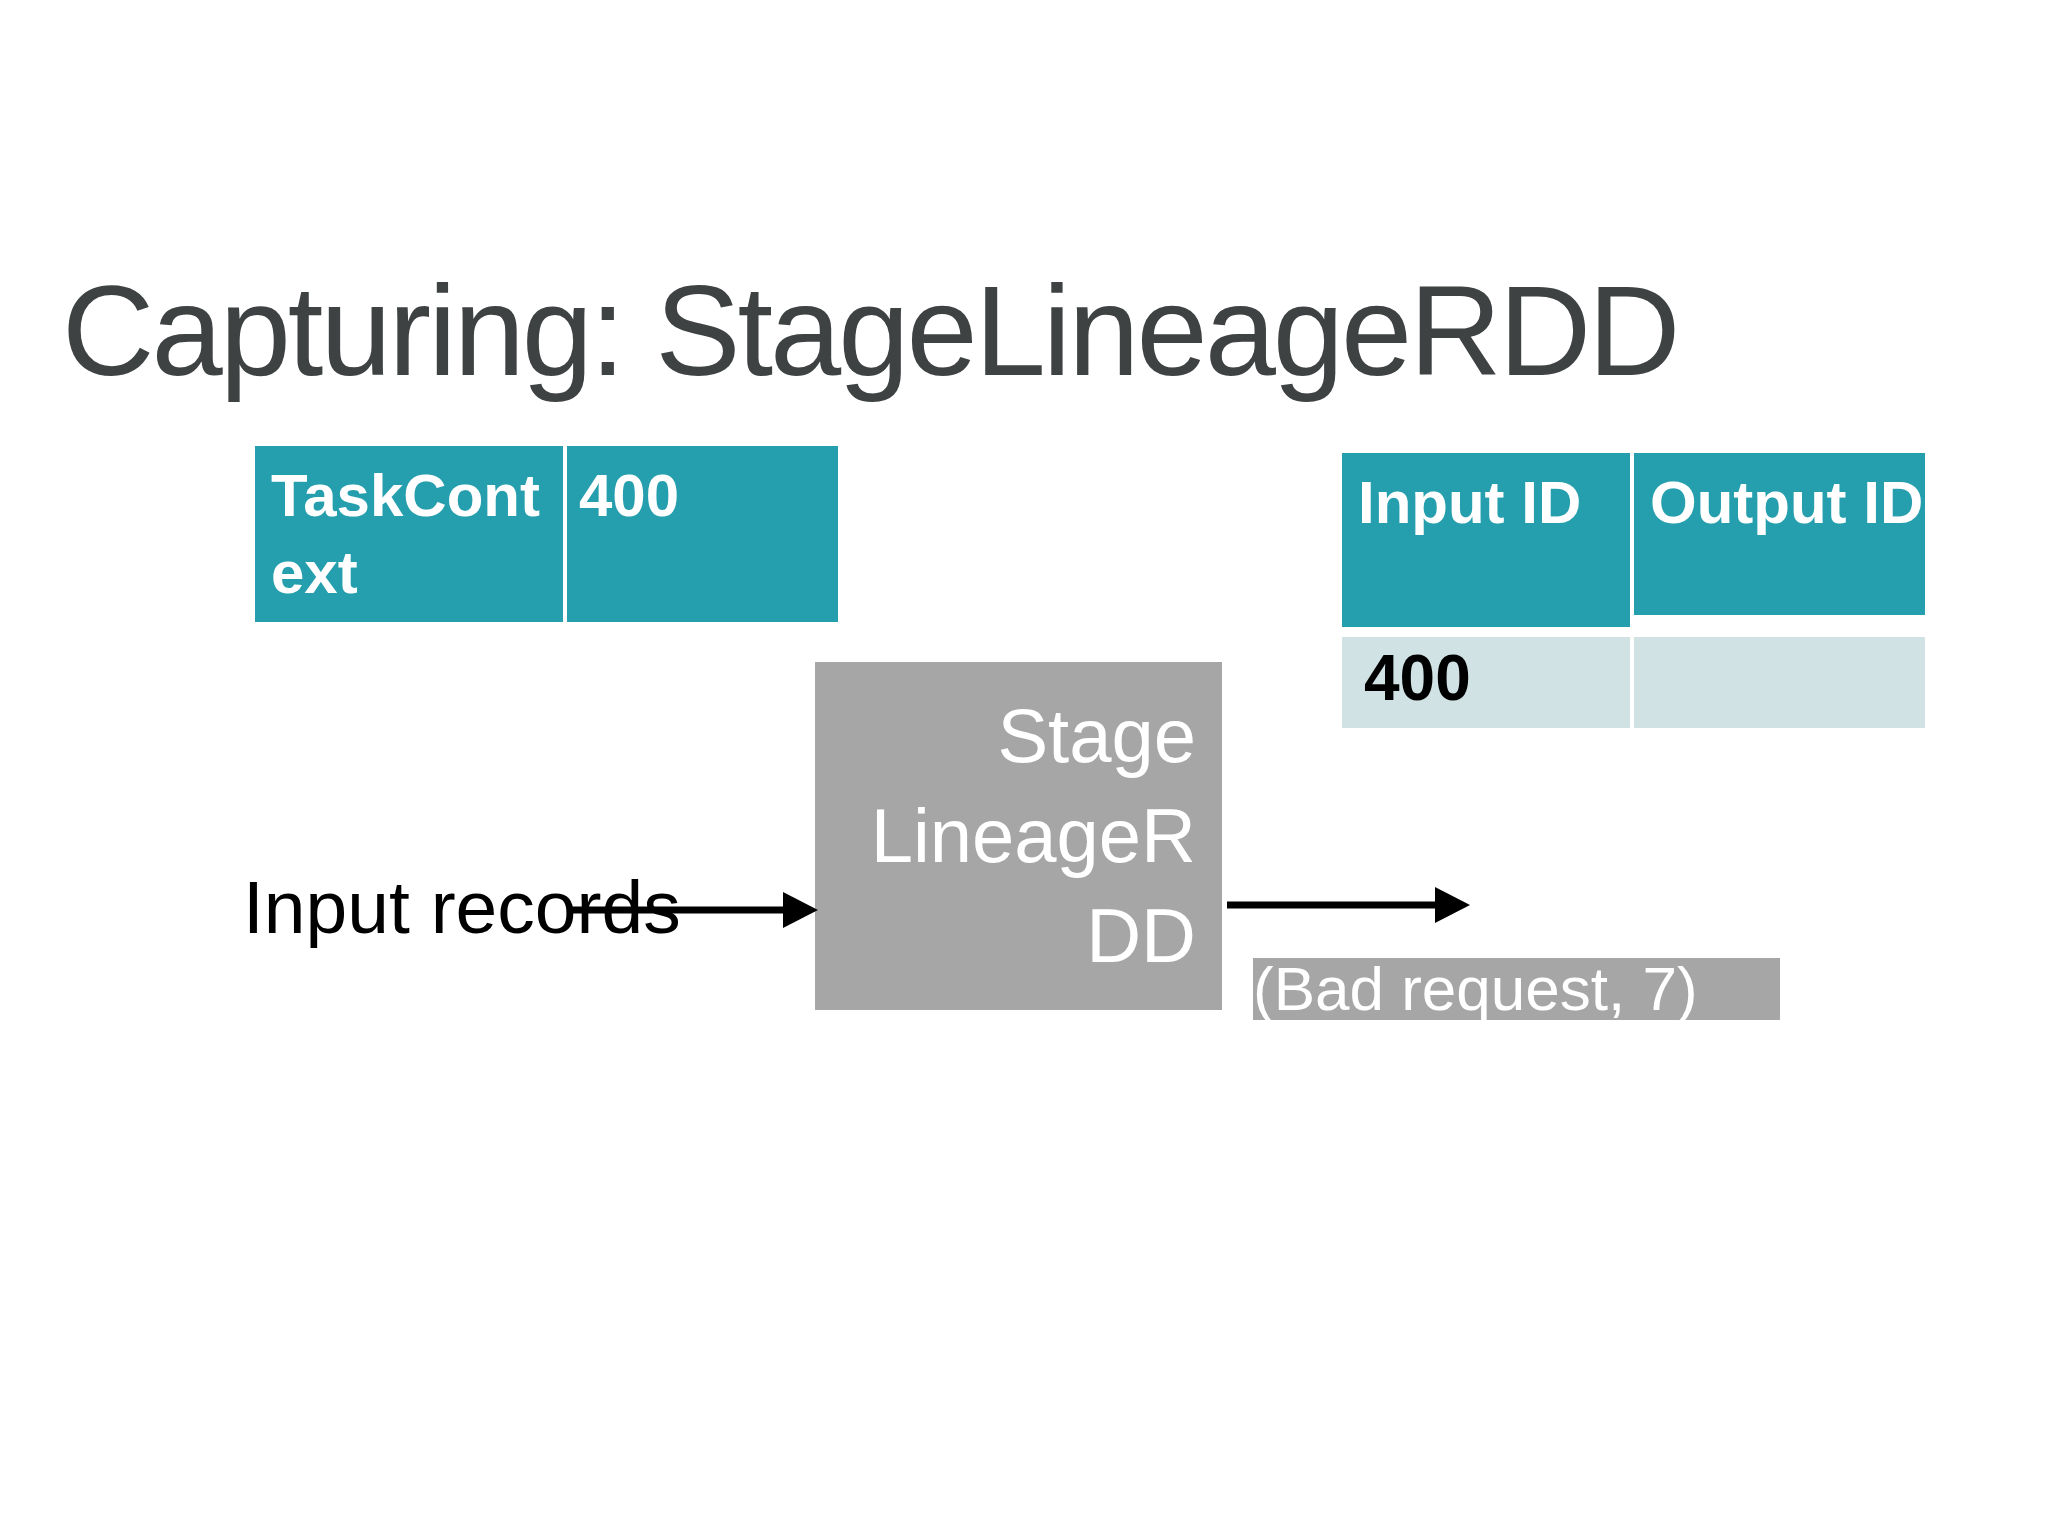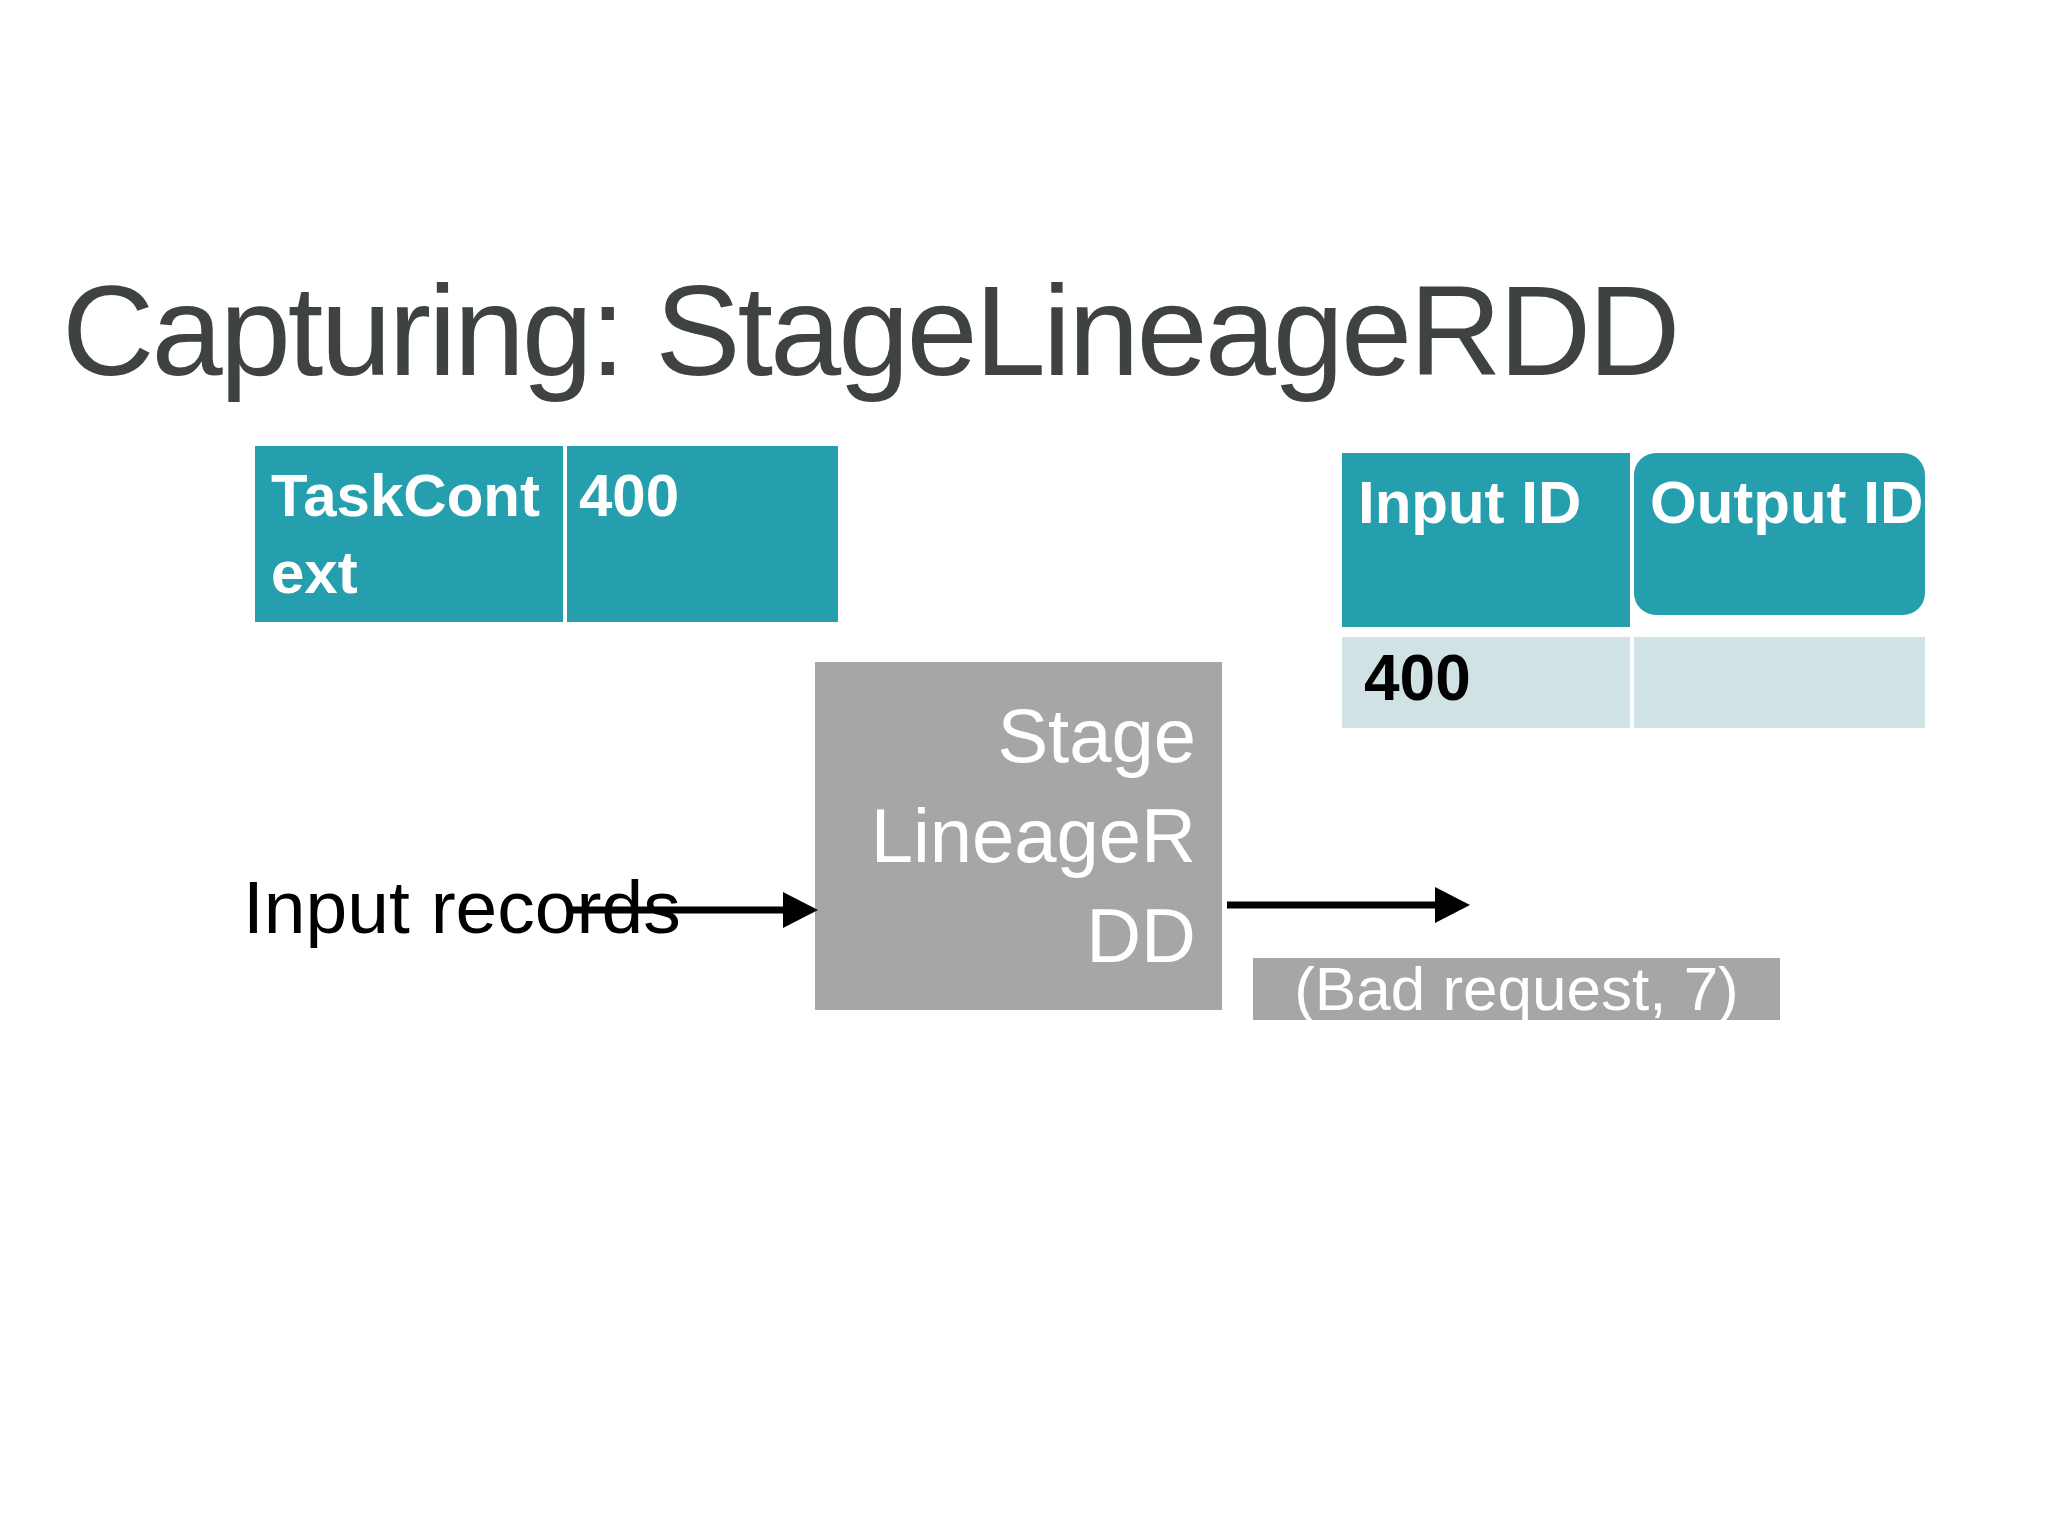--- a/index.html
+++ b/index.html
@@ -25,21 +25,21 @@
   .light-cell{
     background:#D0E2E4;color:#000000;
     font-size:64px;font-weight:600;line-height:1.1;
     box-sizing:border-box;padding:6px 0 0 22px;
   }
   
   #ctx-key   {left:255px;top:446px;width:308px;height:176px;}
   #ctx-value {left:567px;top:446px;width:271px;height:176px;padding-left:12px;}
   
   #hdr-input  {left:1342px;top:453px;width:288px;height:174px;padding-left:16px;}
-  #hdr-output {left:1634px;top:453px;width:291px;height:162px;border-radius:22px;}
+  #hdr-output {left:1634px;top:453px;width:291px;height:162px;}
   #row-input  {left:1342px;top:637px;width:288px;height:91px;}
   #row-output {left:1634px;top:637px;width:291px;height:91px;}
   
   #process-box{
     left:815px;top:662px;width:407px;height:348px;
     background:#A6A6A6;color:#ffffff;
     display:flex;align-items:center;justify-content:center;
     text-align:center;
   }
   #process-box .inner{
@@ -51,21 +51,21 @@
     font-size:75px;line-height:1;color:#000000;white-space:nowrap;
   }
   #input-label {left:243px;top:870px;}
   #output-label{left:1503px;top:870px;}
   .arrow-svg{display:block;}
   #input-arrow {left:567px;top:886px;z-index:5;}
   #output-arrow{left:1227px;top:881px;z-index:5;}
   #annotation{
     left:1253px;top:958px;width:527px;height:62px;
     background:#A6A6A6;color:#ffffff;
-    font-size:62px;line-height:62px;text-align:center;
+    font-size:62px;line-height:62px;
     white-space:nowrap;
   }
 </style>
 </head>
 <body>
 
 <div id="slide">
 
   <div id="ctx-key" class="abs teal-cell">TaskContext</div>
 

